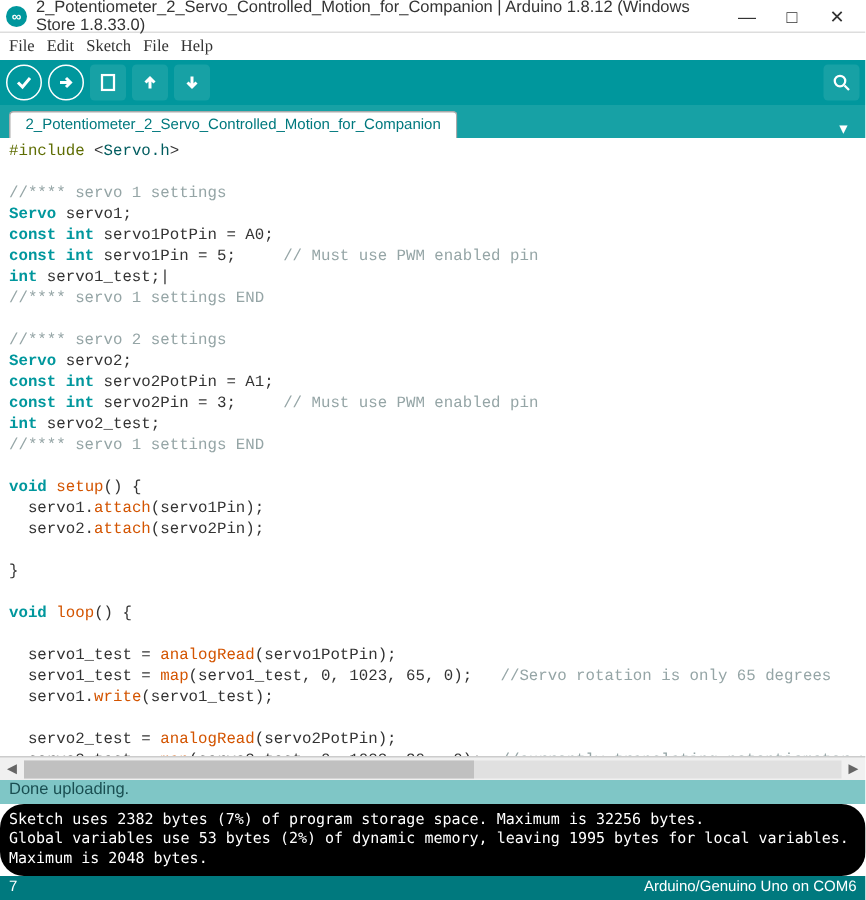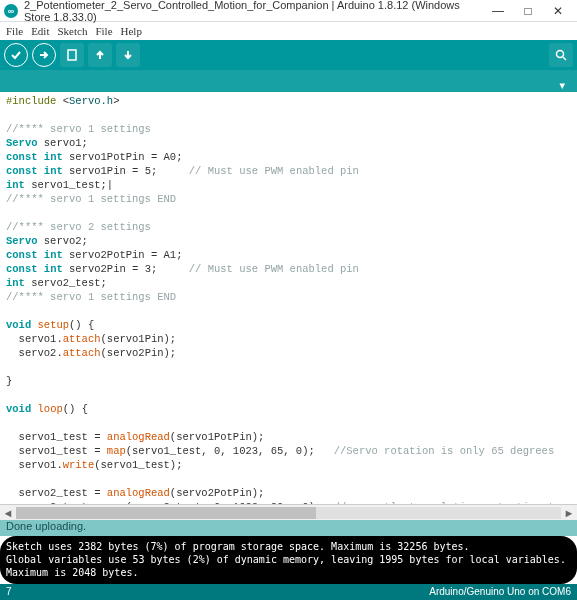--- a/index.html
+++ b/index.html
@@ -82,20 +82,21 @@
   <span class="spacer"></span>
   <span class="tbtn">
       <svg width="12" height="12" viewBox="0 0 12 12">
         <circle cx="5" cy="5" r="3.5" fill="none" stroke="#fff" stroke-width="1.5"></circle>
         <path d="M8 8 L11 11" stroke="#fff" stroke-width="1.5"></path>
       </svg>
     </span>
 </div>
 
 <div class="tabstrip">
+  <div class="tab">2_Potentiometer_2_Servo_Controlled_Motion_for_Companion</div>
   <div class="dd">▾</div>
 </div>
 
 <div class="editor"><span class="c-pre">#include</span><span> &lt;</span><span class="c-str">Servo.h</span><span>&gt;</span>
 <span></span>
 <span class="c-com">//**** servo 1 settings</span>
 <span class="c-kw">Servo</span><span> servo1;</span>
 <span class="c-kw">const</span><span> </span><span class="c-kw">int</span><span> servo1PotPin = A0;</span>
 <span class="c-kw">const</span><span> </span><span class="c-kw">int</span><span> servo1Pin = 5;     </span><span class="c-com">// Must use PWM enabled pin</span>
 <span class="c-kw">int</span><span> servo1_test;|</span>

